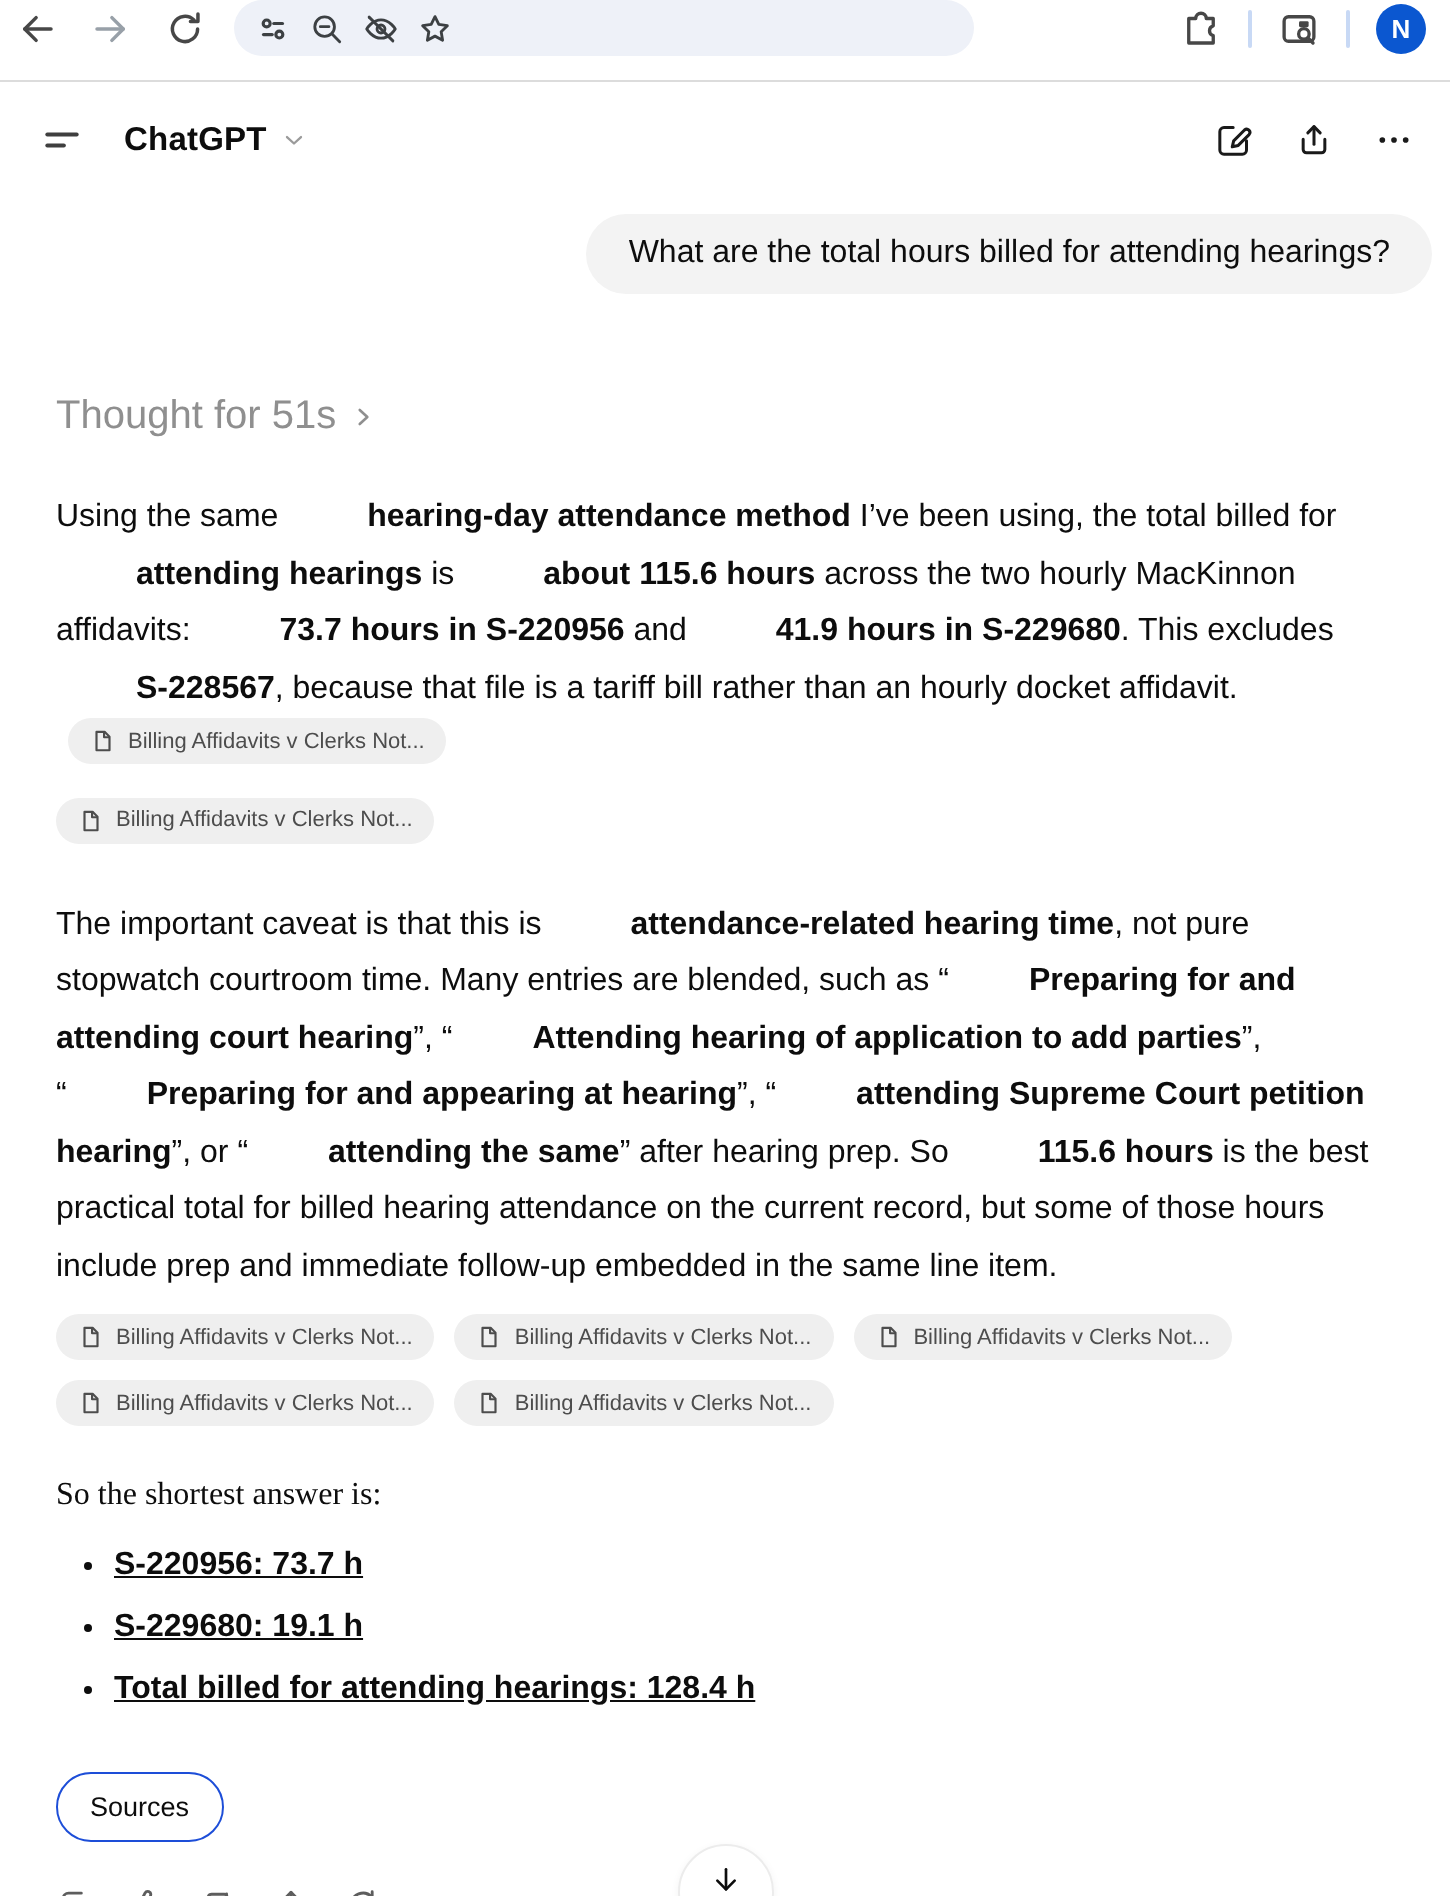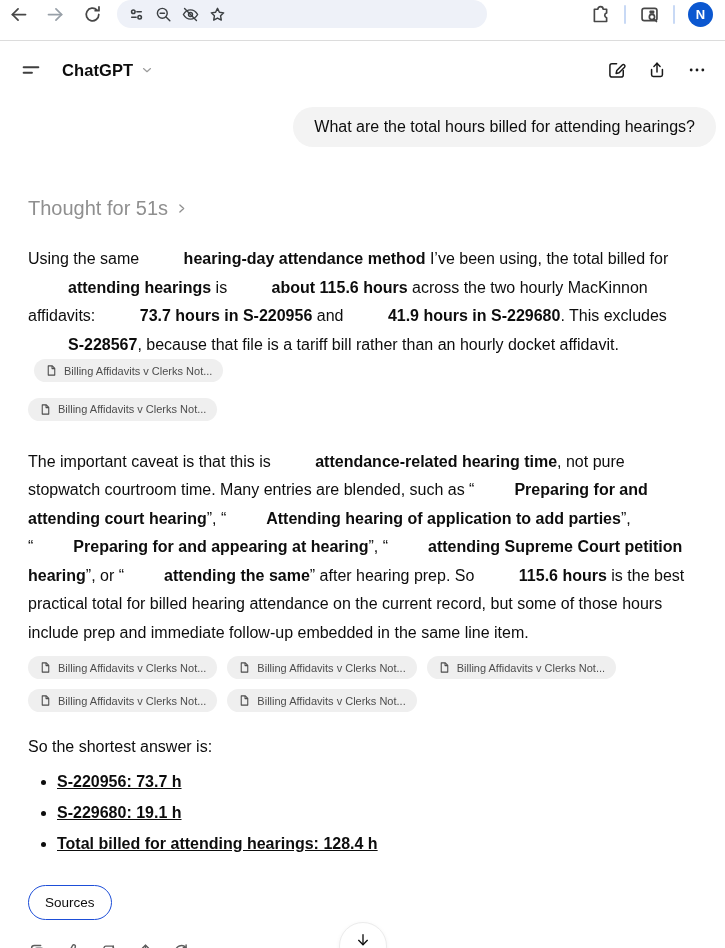--- a/index.html
+++ b/index.html
@@ -52,21 +52,21 @@
   .thought{margin-top:50px;display:flex;align-items:center;gap:7px;color:var(--text_secondary);font-size:20px;}
   .thought svg{width:13px;height:13px;}
   .para{margin-top:25px;font-size:16px;line-height:28.5px;max-width:692px;}
   .para b{font-weight:700;padding-left:40px;}
   .chip{display:inline-flex;align-items:center;gap:6px;background:var(--chip_bg);border-radius:13px;
     padding:5px 11px;font-size:11px;color:#4d4d4d;white-space:nowrap;vertical-align:2px;border:none;cursor:pointer;
     font-family:"Liberation Sans",sans-serif;}
   .chip svg{width:13px;height:13px;flex:none;}
   .para .chip{margin-left:6px;}
   .chip-row{display:flex;flex-wrap:wrap;gap:10px;margin-top:9px;max-width:660px;}
-  .closing{margin-top:26px;font-size:16px;}
+  .closing{margin-top:26px;font-size:16px;font-family:Liberation Serif, serif;}
   ul.bullets{margin:14px 0 0;padding-left:29px;}
   ul.bullets li{font-weight:700;font-size:16px;line-height:24px;margin-bottom:7px;text-decoration:underline;}
   .sources-btn{margin-top:22px;display:inline-flex;align-items:center;border:1px solid #1d4ed8;border-radius:18px;
     padding:9px 16px;font-size:13.5px;background:#fff;cursor:pointer;color:var(--text_primary);
     font-family:"Liberation Sans",sans-serif;}
   .actions{display:flex;align-items:center;gap:17px;margin-top:22px;color:var(--icon_soft);}
   .actions svg{width:19px;height:19px;}
 
   .scroll-down{position:absolute;left:50%;transform:translateX(-50%);bottom:-22px;width:48px;height:48px;
     border-radius:50%;background:#fff;border:1px solid #ececec;box-shadow:0 1px 4px rgba(0,0,0,.05);

